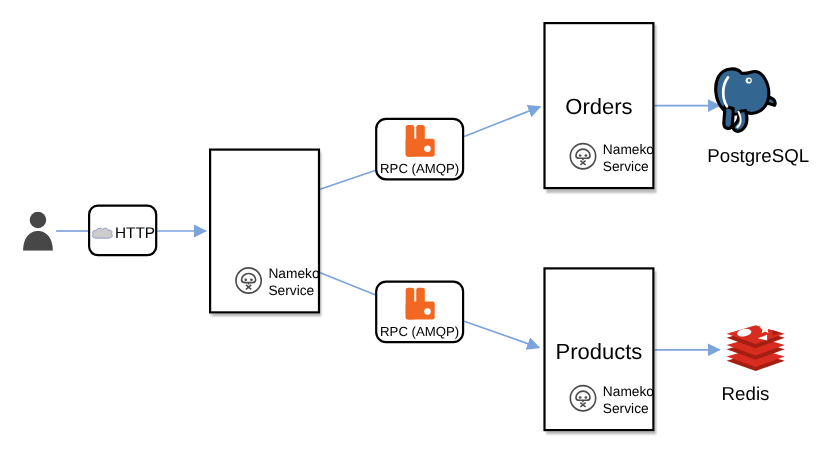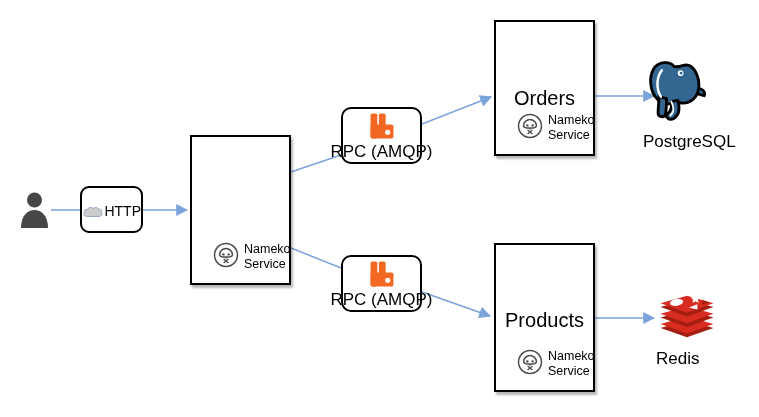--- a/index.html
+++ b/index.html
@@ -10,21 +10,21 @@
   .edges{position:absolute;left:0;top:0;width:759px;height:417px;z-index:0;pointer-events:none;}
   .edge{stroke:var(--arrow,#7ba3dc);stroke-width:1.5;fill:none;}
   .node{position:absolute;background:#fff;border:2px solid #000;box-sizing:border-box;z-index:1;}
   .shadowed{box-shadow:2px 3px 2px rgba(0,0,0,0.28);}
   .rounded{border-radius:10px;}
   .big-box{width:101px;}
   .title{position:absolute;left:0;width:100%;text-align:center;font-size:20px;line-height:24px;}
   .badge{position:absolute;left:21px;bottom:12px;display:flex;gap:5px;}
   .badge-text{font-size:12.5px;line-height:1.15;}
   .rpc-node{width:81px;height:57px;display:flex;flex-direction:column;align-items:center;padding-top:4px;}
-  .rpc-label{font-size:17px;margin-top:3px;white-space:nowrap;}
+  .rpc-label{font-size:12px;margin-top:3px;white-space:nowrap;}
   .http-node{left:80px;top:186px;width:63px;height:47px;border-radius:9px;
     display:flex;align-items:center;padding-top:4px;}
   .http-label{font-size:14px;margin-top:-1px;}
   .figure{position:absolute;display:flex;flex-direction:column;align-items:flex-start;z-index:1;}
   .figure-label{font-size:17px;margin-top:6px;}
   .person{position:absolute;left:18px;top:192px;z-index:1;}
 </style>
 </head>
 <body>
 
@@ -95,21 +95,21 @@
       <g fill="var(--rabbitmq-orange,#f26822)">
         <rect x="6" y="2" width="26" height="96" rx="7"></rect>
         <rect x="38" y="2" width="26" height="62" rx="7"></rect>
         <rect x="6" y="44" width="88" height="54" rx="7"></rect>
       </g>
       <circle cx="72" cy="74" r="10" fill="#fff"></circle>
     </svg>
     <div class="rpc-label">RPC (AMQP)</div>
   </div>
 
-  <div class="node big-box shadowed" style="left:494px;top:20px;height:136px;">
+  <div class="node big-box shadowed" style="left:494px;top:20px;height:152px;">
     <div class="title" style="top:64px;">Orders</div>
     <div class="badge">
       <svg width="26" height="26" viewBox="0 0 26 26">
         <g stroke="var(--nameko-gray,#4d4d4d)" fill="none" stroke-width="1.5">
           <circle cx="13" cy="13" r="11.5"></circle>
           <path d="M6.6 12.6 a6.4 6 0 0 1 12.8 0 c0 1.9 -1.6 2.3 -3.2 2.3 h-6.4 c-1.6 0 -3.2 -.4 -3.2 -2.3 z"></path>
           <path d="M13 14.9 L13 16.6 M10.6 17 L15.4 21 M15.4 17 L10.6 21" stroke-width="1.4"></path>
         </g>
         <circle cx="10.4" cy="12.4" r="1.2" fill="var(--nameko-gray,#4d4d4d)"></circle>
         <circle cx="15.6" cy="12.4" r="1.2" fill="var(--nameko-gray,#4d4d4d)"></circle>

